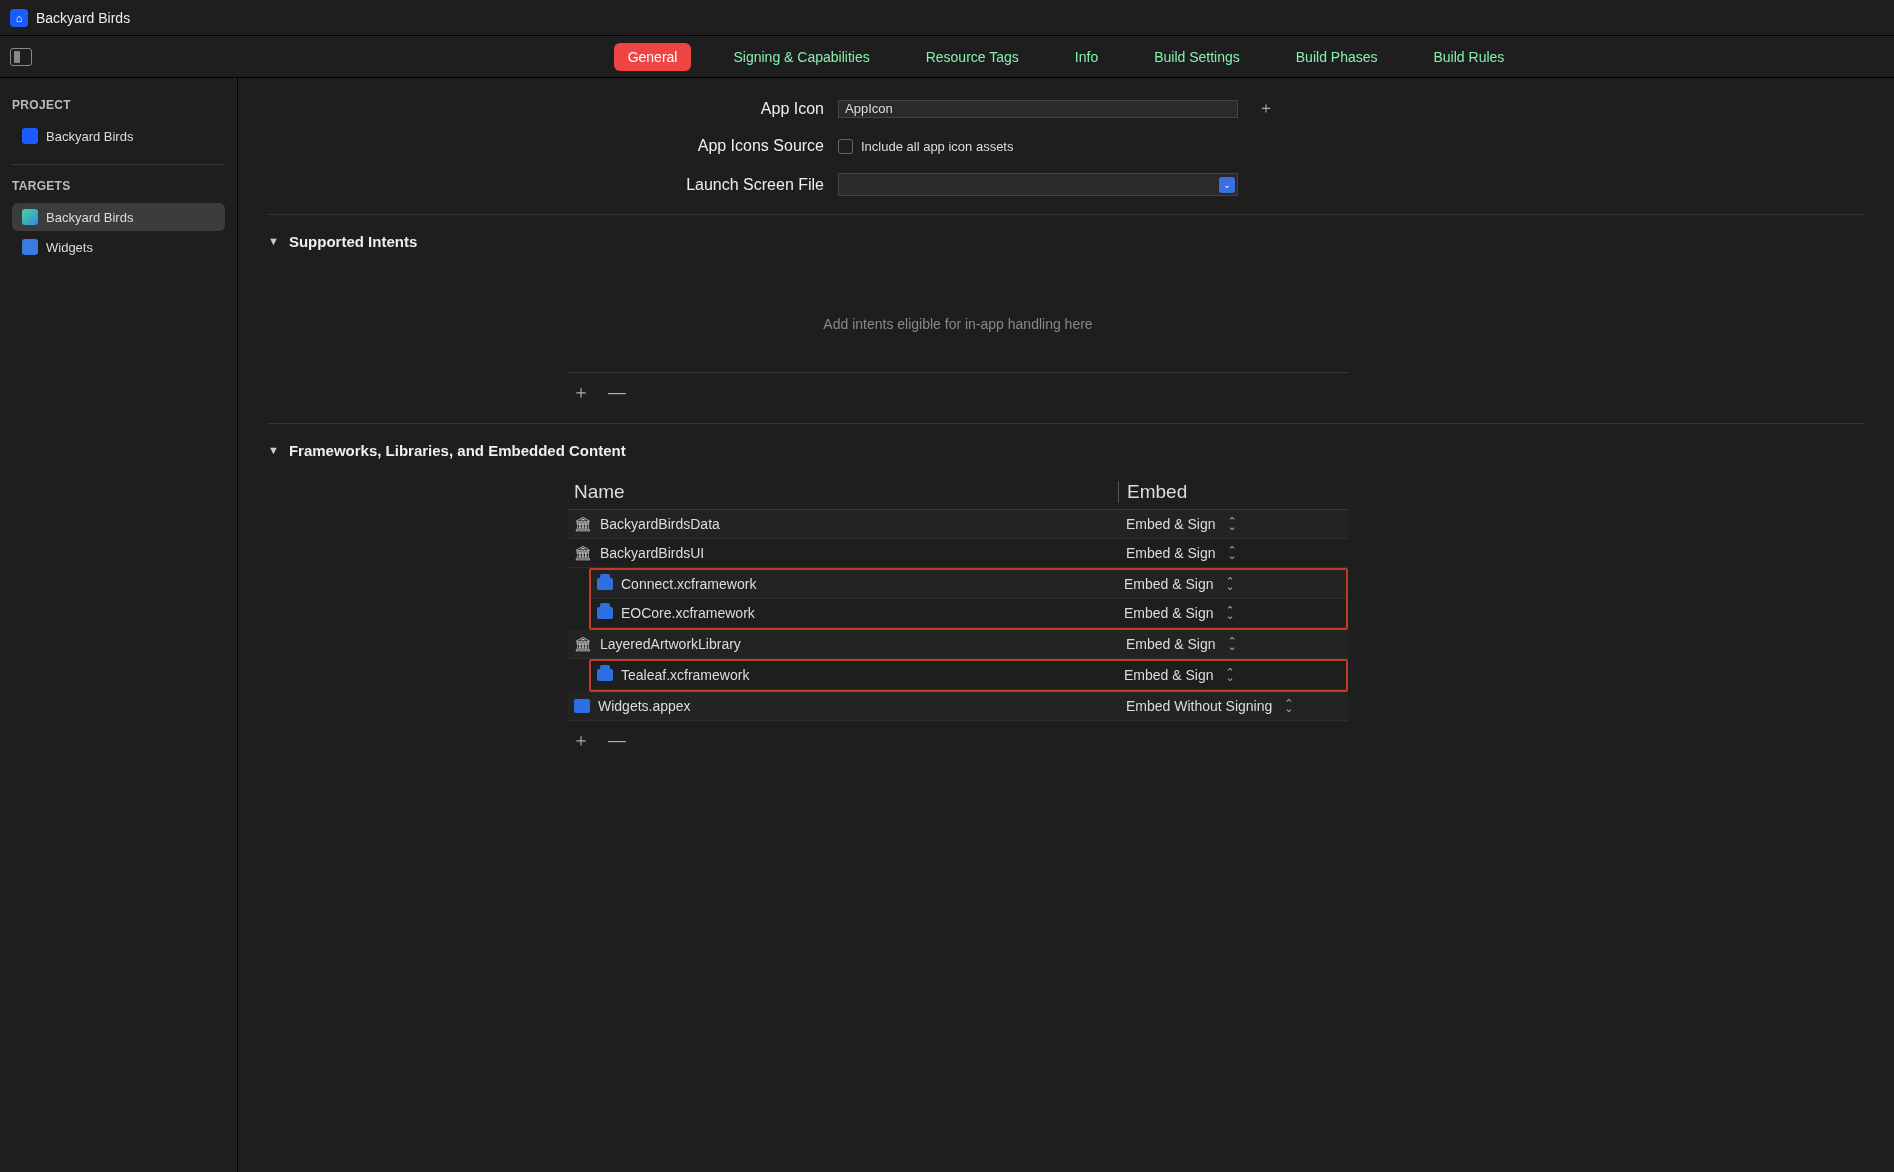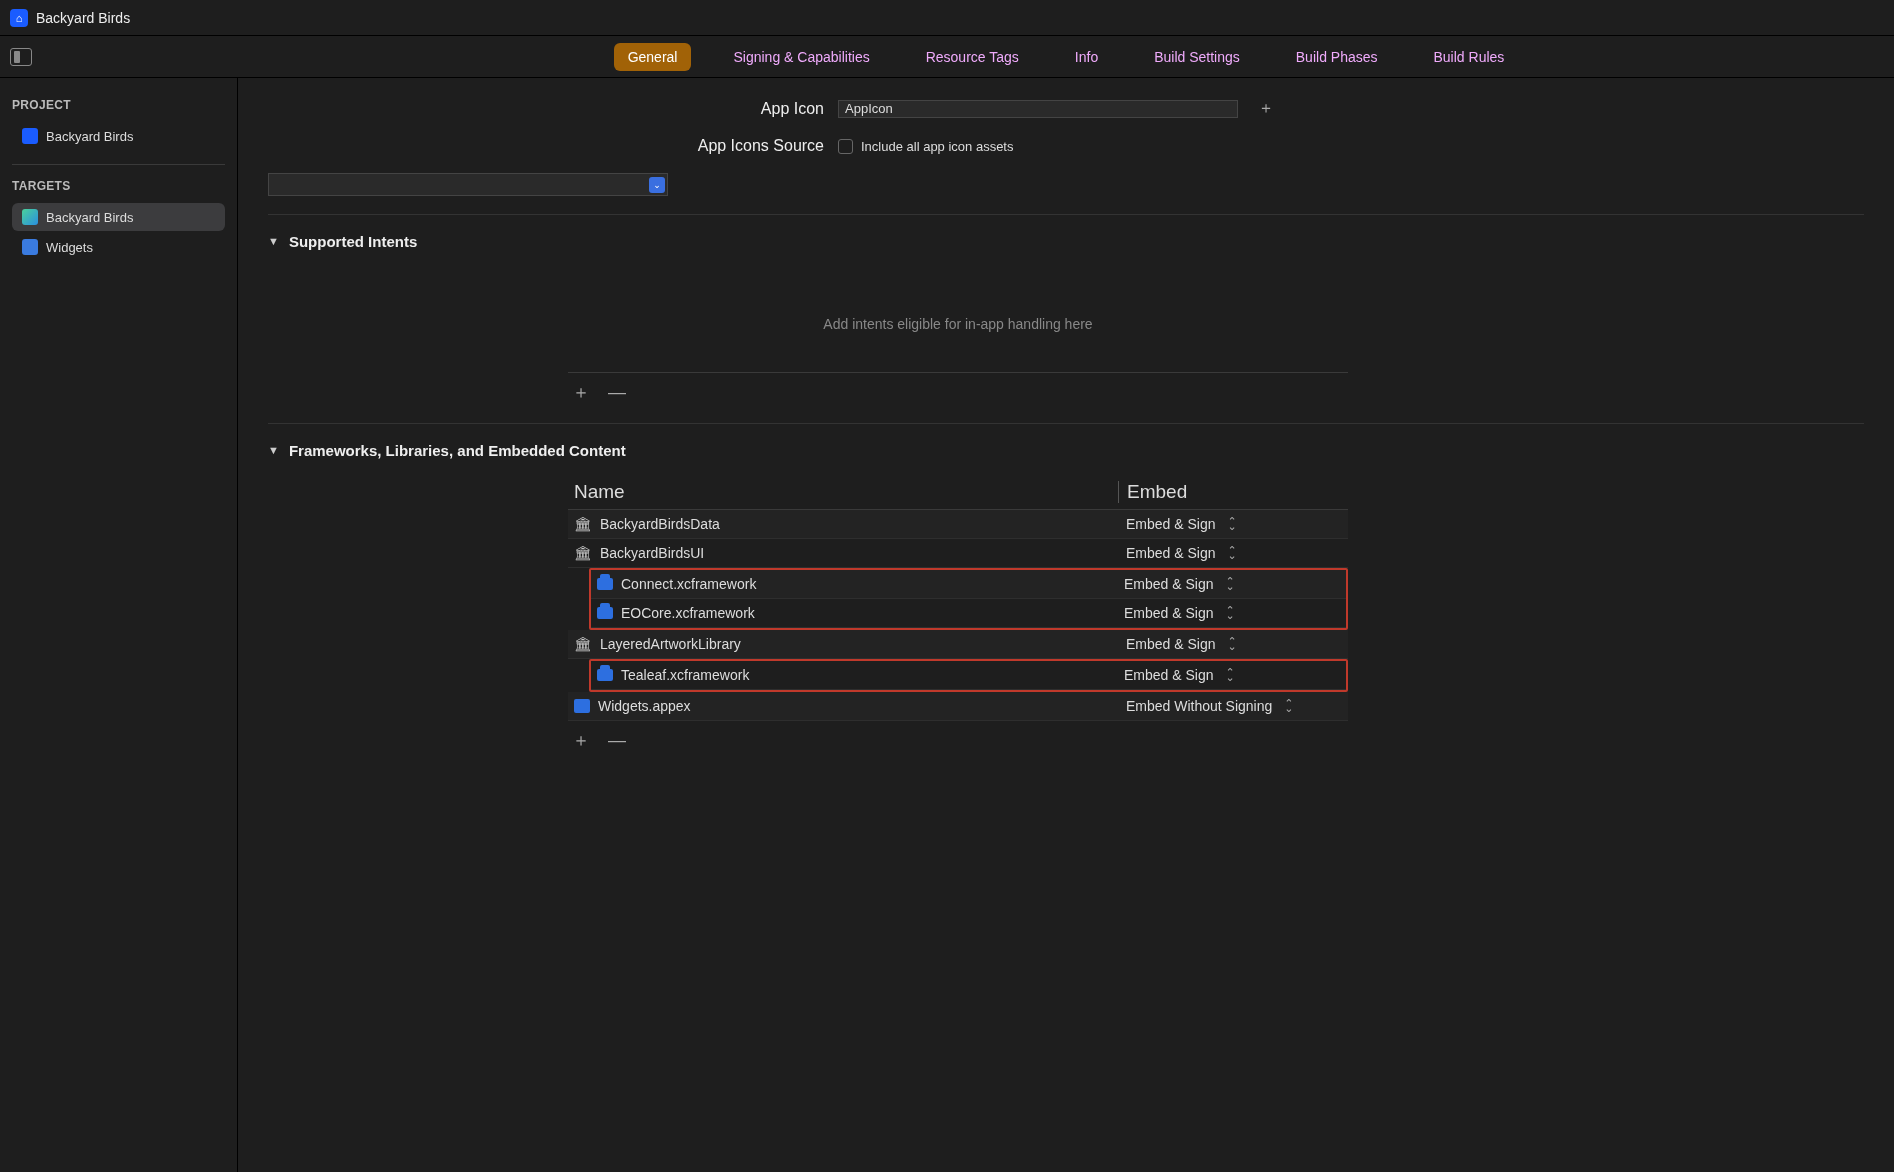--- a/index.html
+++ b/index.html
@@ -57,26 +57,26 @@
 }
 .tabs {
   flex: 1;
   display: flex;
   justify-content: center;
   gap: 28px;
 }
 .tab {
   padding: 6px 14px;
   border-radius: 6px;
-  color: #f0abfc;
+  color: #86efac;
   font-size: 14px;
   cursor: pointer;
 }
 .tab.active {
-  background: #a16207;
+  background: #ef4444;
   color: #fff;
 }
 .main {
   display: flex;
   height: calc(100% - 78px);
 }
 .sidebar {
   width: 238px;
   border-right: 1px solid #000;
   padding: 20px 12px;
@@ -277,20 +277,21 @@
       <span class="plus-small">＋</span>
     </div>
 
     <div class="form-row">
       <div class="form-label">App Icons Source</div>
       <div class="checkbox"></div>
       <span>Include all app icon assets</span>
     </div>
 
     <div class="form-row">
+      <div class="form-label">Launch Screen File</div>
       <div class="select-wrap">
         <div class="select-arrow">⌄</div>
       </div>
     </div>
 
     <div class="section-divider"></div>
 
     <div class="section-header">
       <span class="chevron">▼</span>
       <span>Supported Intents</span>

